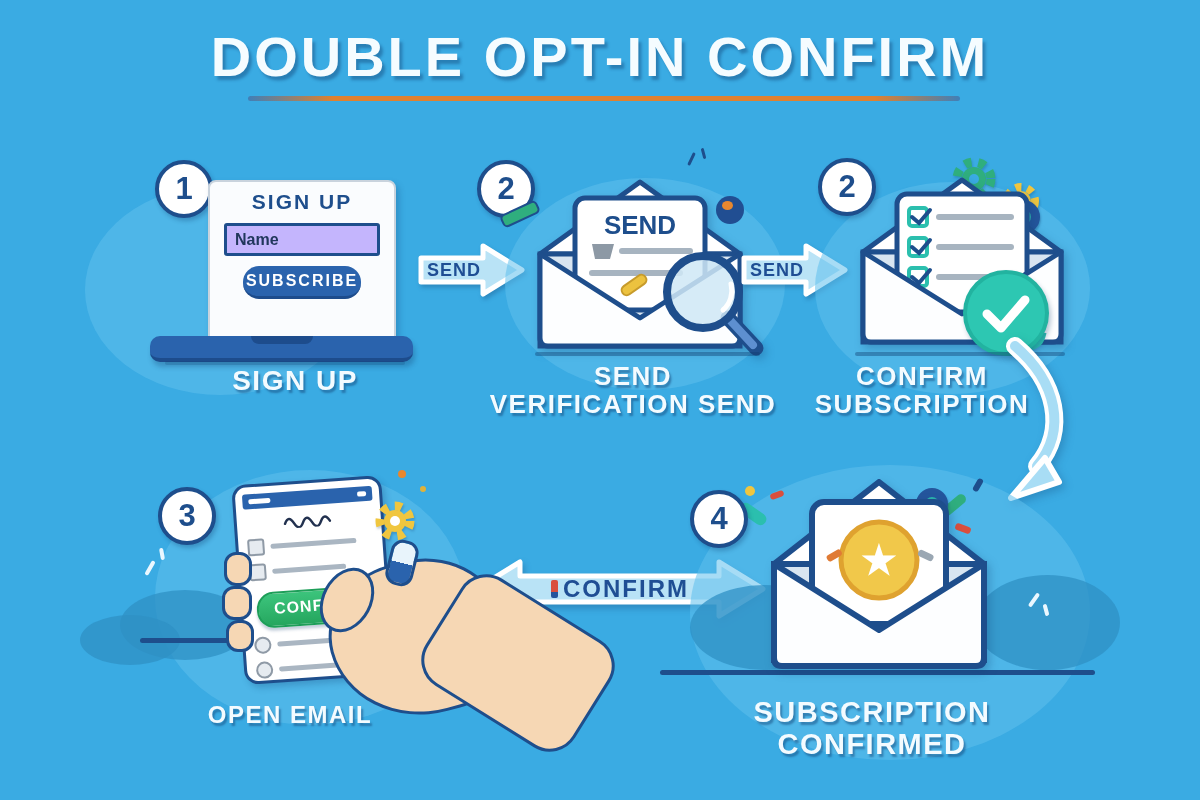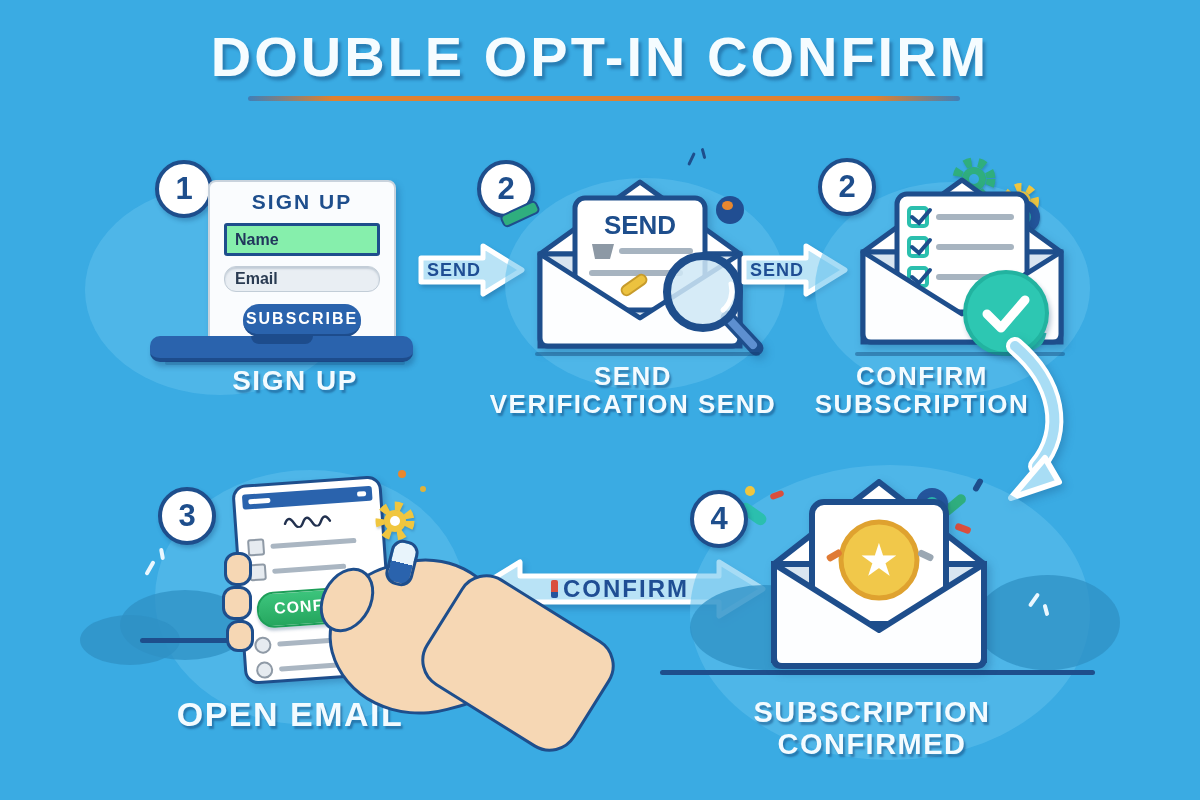--- a/index.html
+++ b/index.html
@@ -26,21 +26,21 @@
          display:flex;align-items:center;justify-content:center;
          box-shadow:2px 3px 4px rgba(15,60,110,.3);}
   
   .cap{position:absolute;text-align:center;font-weight:bold;color:#f3fbff;
        letter-spacing:1.5px;text-shadow:2px 3px 2px rgba(16,60,110,.45);font-size:27px;line-height:29px;}
   
   .laptop-screen{position:absolute;left:208px;top:180px;width:188px;height:158px;background:#fafcfe;
        border:2px solid #c9d3dd;border-radius:8px 8px 0 0;box-shadow:3px 4px 6px rgba(15,60,110,.25);
        padding:6px 14px 0 14px;box-sizing:border-box;}
   .form-heading{text-align:center;color:#1e4e8c;font-size:21px;font-weight:bold;letter-spacing:2px;margin:2px 0 9px 0;}
-  .field-name{height:27px;border:3px solid #1e4e8c;border-radius:3px;background:#86efac;color:#21375c;
+  .field-name{height:27px;border:3px solid #1e4e8c;border-radius:3px;background:#c4b5fd;color:#21375c;
        font-size:16px;font-weight:bold;line-height:27px;padding-left:8px;margin-bottom:10px;}
   .field-email{height:24px;border:1px solid #c2cdd7;border-radius:12px;background:#e9eef3;color:#2a3b52;
        font-size:16px;font-weight:bold;line-height:24px;padding-left:10px;margin-bottom:12px;
        box-shadow:inset 0 2px 2px rgba(120,140,160,.35);}
   .btn-subscribe{width:76%;margin:0 auto;height:30px;background:#2a63ad;border-bottom:3px solid #1d4c8c;
        border-radius:16px;color:#fff;font-size:16px;font-weight:bold;letter-spacing:2px;
        text-align:center;line-height:30px;}
   .laptop-base{position:absolute;left:150px;top:336px;width:263px;height:22px;background:#2a63ad;
        border-radius:10px;border-bottom:4px solid #1d4c8c;box-shadow:2px 5px 5px rgba(15,60,110,.3);}
   .laptop-notch{position:absolute;left:50%;transform:translateX(-50%);top:0;width:62px;height:8px;
@@ -82,21 +82,20 @@
 
 <div class="title">DOUBLE OPT-IN CONFIRM</div>
 <div class="title-rule"></div>
 
 <div class="backdrop" style="left:85px;top:185px;width:270px;height:210px;"></div>
 <div class="badge" style="left:155px;top:160px;">1</div>
 
 <div class="laptop-screen">
   <div class="form-heading">SIGN UP</div>
   <div class="field-name">Name</div>
-  <div class="field-email">Email</div>
   <div class="btn-subscribe">SUBSCRIBE</div>
 </div>
 <div class="laptop-base">
   <div class="laptop-notch"></div>
 </div>
 <div class="shadowline" style="left:165px;top:361px;width:240px;opacity:.5;"></div>
 <div class="cap" style="left:150px;top:366px;width:290px;font-size:28px;">SIGN UP</div>
 
 <div class="send-arrow" style="left:417px;top:243px;">
   <svg width="108" height="54" viewBox="0 0 108 54">
@@ -237,21 +236,21 @@
   <circle r="15" fill="none" stroke="#f0c63f" stroke-width="9" stroke-dasharray="7 7"></circle>
   <circle r="11" fill="#f0c63f"></circle>
     <circle r="5" fill="#ffffff"></circle>
 </svg>
 <div class="pill-top"></div>
 <div class="spark" style="left:148px;top:560px;width:4px;height:16px;transform:rotate(30deg);"></div>
 <div class="spark" style="left:160px;top:548px;width:4px;height:12px;transform:rotate(-10deg);"></div>
 <div class="spark" style="left:446px;top:580px;width:4px;height:14px;transform:rotate(40deg);"></div>
 <div class="conf" style="left:398px;top:470px;width:8px;height:8px;border-radius:50%;background:#e8872f;"></div>
 <div class="conf" style="left:420px;top:486px;width:6px;height:6px;border-radius:50%;background:#e0b23a;"></div>
-<div class="cap" style="left:130px;top:700px;width:320px;font-size:34px;">OPEN EMAIL</div>
+<div class="cap" style="left:130px;top:700px;width:320px;font-size:24px;">OPEN EMAIL</div>
 
 <div class="abs" style="left:472px;top:558px;width:295px;height:62px;filter:drop-shadow(2px 4px 3px rgba(15,60,110,.3));">
   <svg width="295" height="62" viewBox="0 0 295 62">
     <polygon points="4,31 48,4 48,18 247,18 247,4 291,31 247,58 247,44 48,44 48,58" fill="#b9e3f6" stroke="#ffffff" stroke-width="5" stroke-linejoin="round"></polygon>
   </svg>
   <div class="arrow-text" style="left:48px;width:200px;font-size:24px;letter-spacing:2px;">
     <span class="conf" style="position:static;width:7px;height:12px;background:#d94f3d;border-bottom:6px solid #24559c;border-radius:2px;margin-right:5px;display:inline-block;"></span>
     <span>CONFIRM</span>
   </div>
 </div>

